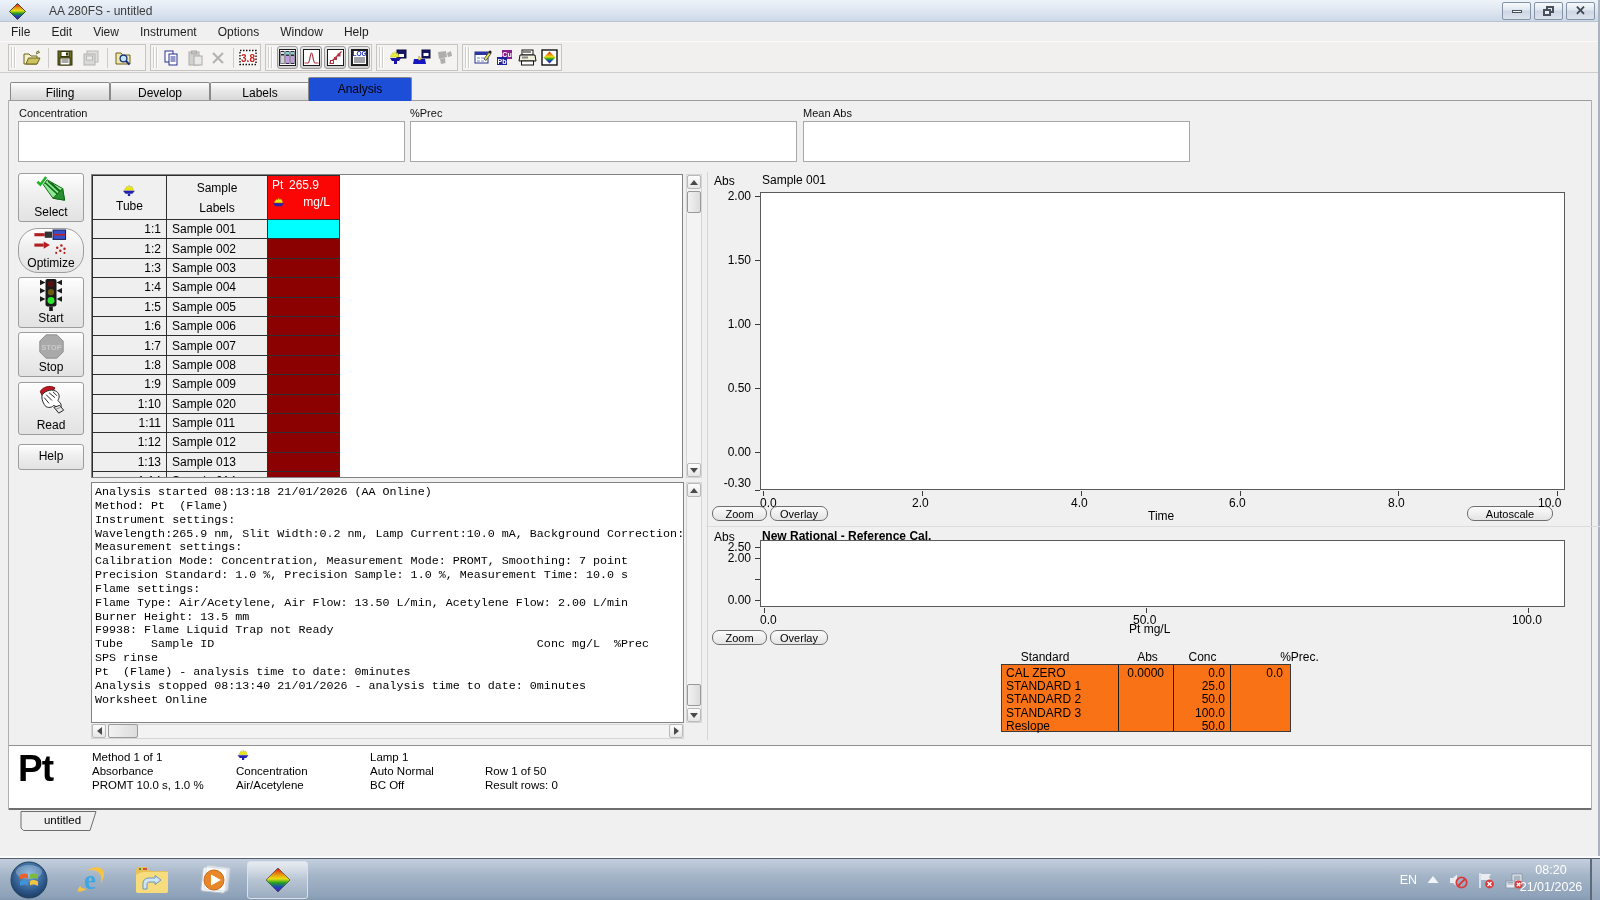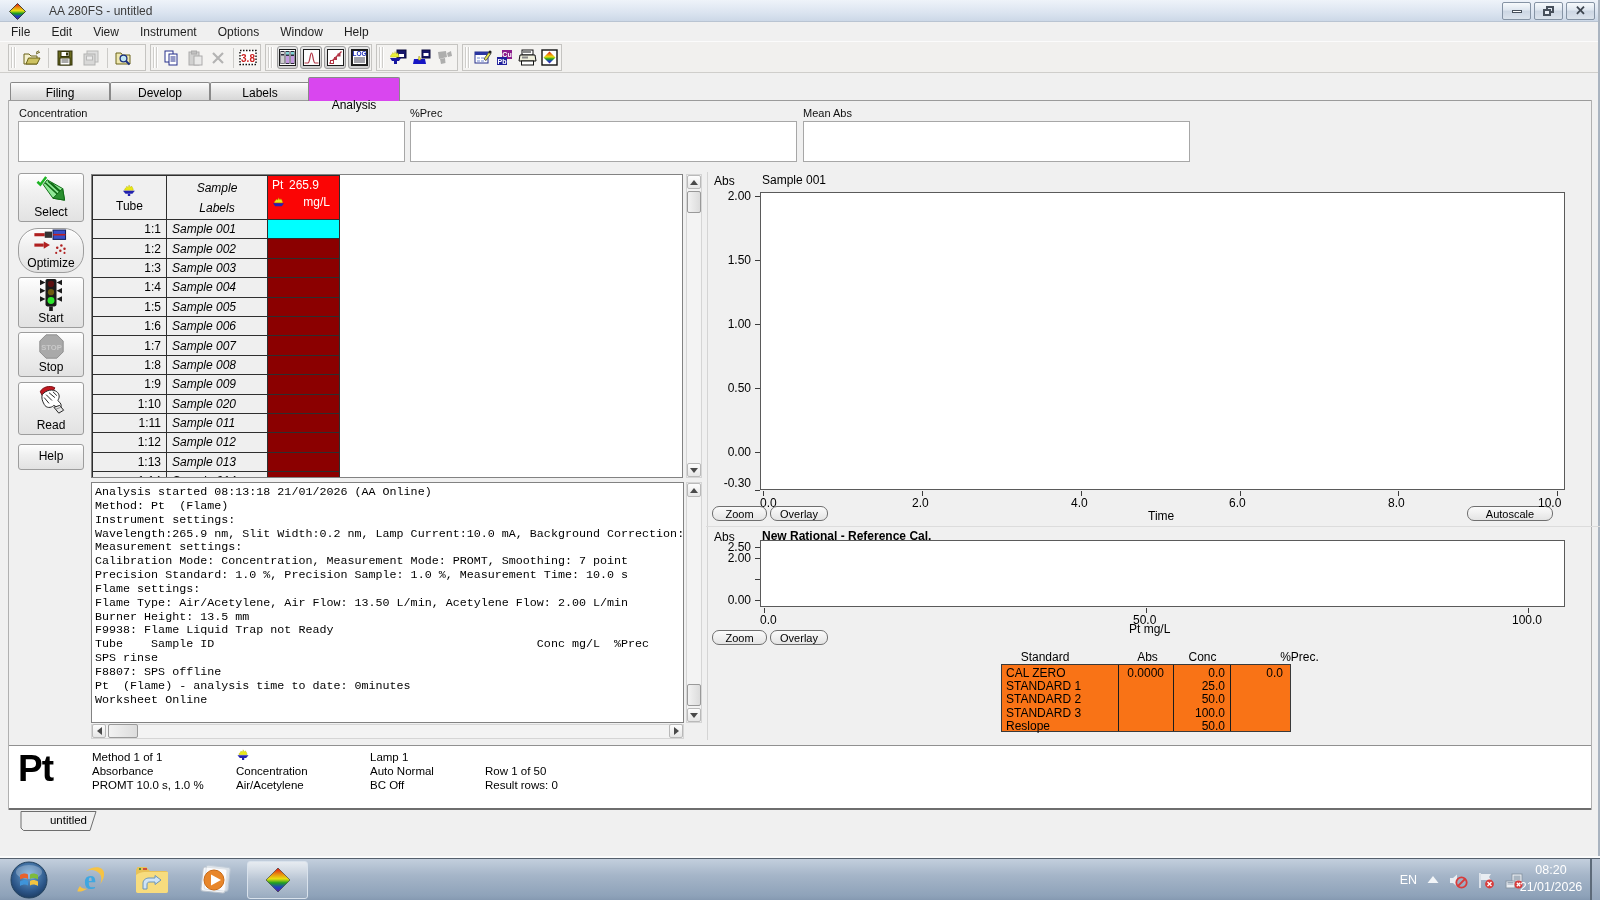--- a/index.html
+++ b/index.html
@@ -38,40 +38,40 @@
   .toggle-btn { width:23px; height:23px; border:1px solid #9a9a9a; border-radius:3px; margin:0 1px;
      background:linear-gradient(#e8e8e8,#d0d0d0); display:flex; align-items:center; justify-content:center; }
   .toggle-btn .inner { width:17px; height:17px; border:1px solid #1a1a1a; background:#fdfdfd;
      display:flex; align-items:center; justify-content:center; }
 
   
   #tabstrip { left:8px; top:77px; width:1584px; height:24px; }
   .tab { position:absolute; top:5px; height:19px; width:100px; text-align:center;
      border:1px solid #898989; border-bottom:none; border-radius:2px 2px 0 0;
      background:linear-gradient(#fcfcfc,#e8e8e8 45%,#d6d6d6); padding-top:3px; font-size:12px; }
-  .tab.active { top:0; height:24px; background:#d946ef; padding-top:20px; z-index:3; width:92px; }
+  .tab.active { top:0; height:24px; background:#1d4ed8; padding-top:4px; z-index:3; width:104px; }
   #tab-panel-line { left:8px; top:100px; width:1584px; height:1px; background:#9b9b9b; }
 
   
   .field-label { top:107px; font-size:11px; color:#111; }
   .field-box { top:121px; width:387px; height:41px; background:#fff; border:1px solid #a7a7a7; }
 
   
   .action-btn { left:18px; width:66px; border:1px solid #9d9d9d; border-radius:3px;
      background:linear-gradient(#fefefe,#f0f0f0 40%,#e2e2e2);
      box-shadow:inset 0 1px 0 #fff; text-align:center; font-size:12px; color:#000;
      display:flex; flex-direction:column; align-items:center; justify-content:flex-end; padding-bottom:2px; }
 
   
   #sample-table-viewport { left:91px; top:174px; width:592px; height:304px; background:#fff; border:1px solid #828282; overflow:hidden; }
   #sample-table { position:absolute; left:0; top:0; border-collapse:collapse; table-layout:fixed; }
   #sample-table td { border:1px solid #2e2e2e; font-size:12px; padding:0 5px; overflow:hidden; white-space:nowrap; }
   #sample-table .hdr { background:#f0f0f0; text-align:center !important; height:44px; padding:0; }
   #sample-table .c-tube { width:74px; text-align:right; }
-  #sample-table .c-label { width:101px; text-align:left;font-style:italic; }
+  #sample-table .c-label { width:101px; text-align:left; }
   #sample-table .c-val { width:72px; }
   #sample-table tr.datarow td { height:19.4px; background:#efefef; }
   #sample-table tr.datarow td.c-val { background:#8b0000; }
   #sample-table .hdr-el { background:#fb0505; color:#fff; text-align:left; vertical-align:top; }
   .hdr-el-line { display:flex; justify-content:space-between; padding:2px 4px 0 4px; }
   .hdr-el-line2 { display:flex; justify-content:space-between; padding:3px 4px 0 4px; align-items:center; }
   .hdr-el-line2 .u { padding-right:5px; }
   .hdr-el-line .wl { padding-right:16px; }
   #sample-scrollbar { left:686px; top:174px; width:16px; height:304px; }
 
@@ -111,21 +111,21 @@
   .std-cell { position:absolute; top:0; white-space:nowrap; }
 
   
   #status-strip { left:9px; top:745px; width:1582px; height:65px; background:#fff;
       border-top:1px solid #909090; border-bottom:2px solid #6e6e6e; }
   #status-element { left:18px; top:748px; font-size:37px; font-weight:bold; letter-spacing:-1px; }
   .status-line { position:absolute; font-size:11.5px; white-space:pre; }
 
   
   #sheet-tab-svg { left:14px; top:811px; }
-  #sheet-tab-label { left:21px; top:814px; width:66px; text-align:right; font-size:11.5px;padding-left:17px; }
+  #sheet-tab-label { left:21px; top:814px; width:66px; text-align:center; font-size:11.5px;padding-left:17px; }
 
   
   #taskbar { left:0; top:858px; width:1600px; height:42px;
      background:linear-gradient(#c3cfdd, #a5b5c8 40%, #8ea2b9 90%, #8599b1);
      border-top:1px solid #55606d; }
   .task-icon { position:absolute; top:0; height:42px; display:flex; align-items:center; justify-content:center; }
   #app-task-btn { position:absolute; left:247px; top:2px; width:61px; height:38px;
      border:1px solid #d9e2ec; border-radius:3px;
      background:linear-gradient(rgba(255,255,255,.62), rgba(255,255,255,.25) 50%, rgba(255,255,255,.12));
      display:flex; align-items:center; justify-content:center; }
@@ -573,22 +573,22 @@
     <div class="logline">Wavelength:265.9 nm, Slit Width:0.2 nm, Lamp Current:10.0 mA, Background Correction:BC</div>
     <div class="logline">Measurement settings:</div>
     <div class="logline">Calibration Mode: Concentration, Measurement Mode: PROMT, Smoothing: 7 point</div>
     <div class="logline">Precision Standard: 1.0 %, Precision Sample: 1.0 %, Measurement Time: 10.0 s</div>
     <div class="logline">Flame settings:</div>
     <div class="logline">Flame Type: Air/Acetylene, Air Flow: 13.50 L/min, Acetylene Flow: 2.00 L/min</div>
     <div class="logline">Burner Height: 13.5 mm</div>
     <div class="logline">F9938: Flame Liquid Trap not Ready</div>
     <div class="logline">Tube    Sample ID                                              Conc mg/L  %Prec</div>
     <div class="logline">SPS rinse</div>
-    <div class="logline">F8807: SPS offline</div>
     <div class="logline">Pt  (Flame) - analysis time to date: 0minutes</div>
+    <div class="logline">Analysis stopped 08:13:40 21/01/2026 - analysis time to date: 0minutes</div>
     <div class="logline">Worksheet Online</div>
 </div>
 <div id="log-vscroll" class="abs sb-v">
   <div class="sb-btn" style="left:0; top:0;">
       <div class="tri tri-up"></div>
     </div>
   <div class="sb-thumb" style="left:0; top:201px; width:14px; height:22px;"></div>
   <div class="sb-btn" style="left:0; bottom:0;">
       <div class="tri tri-down"></div>
     </div>

